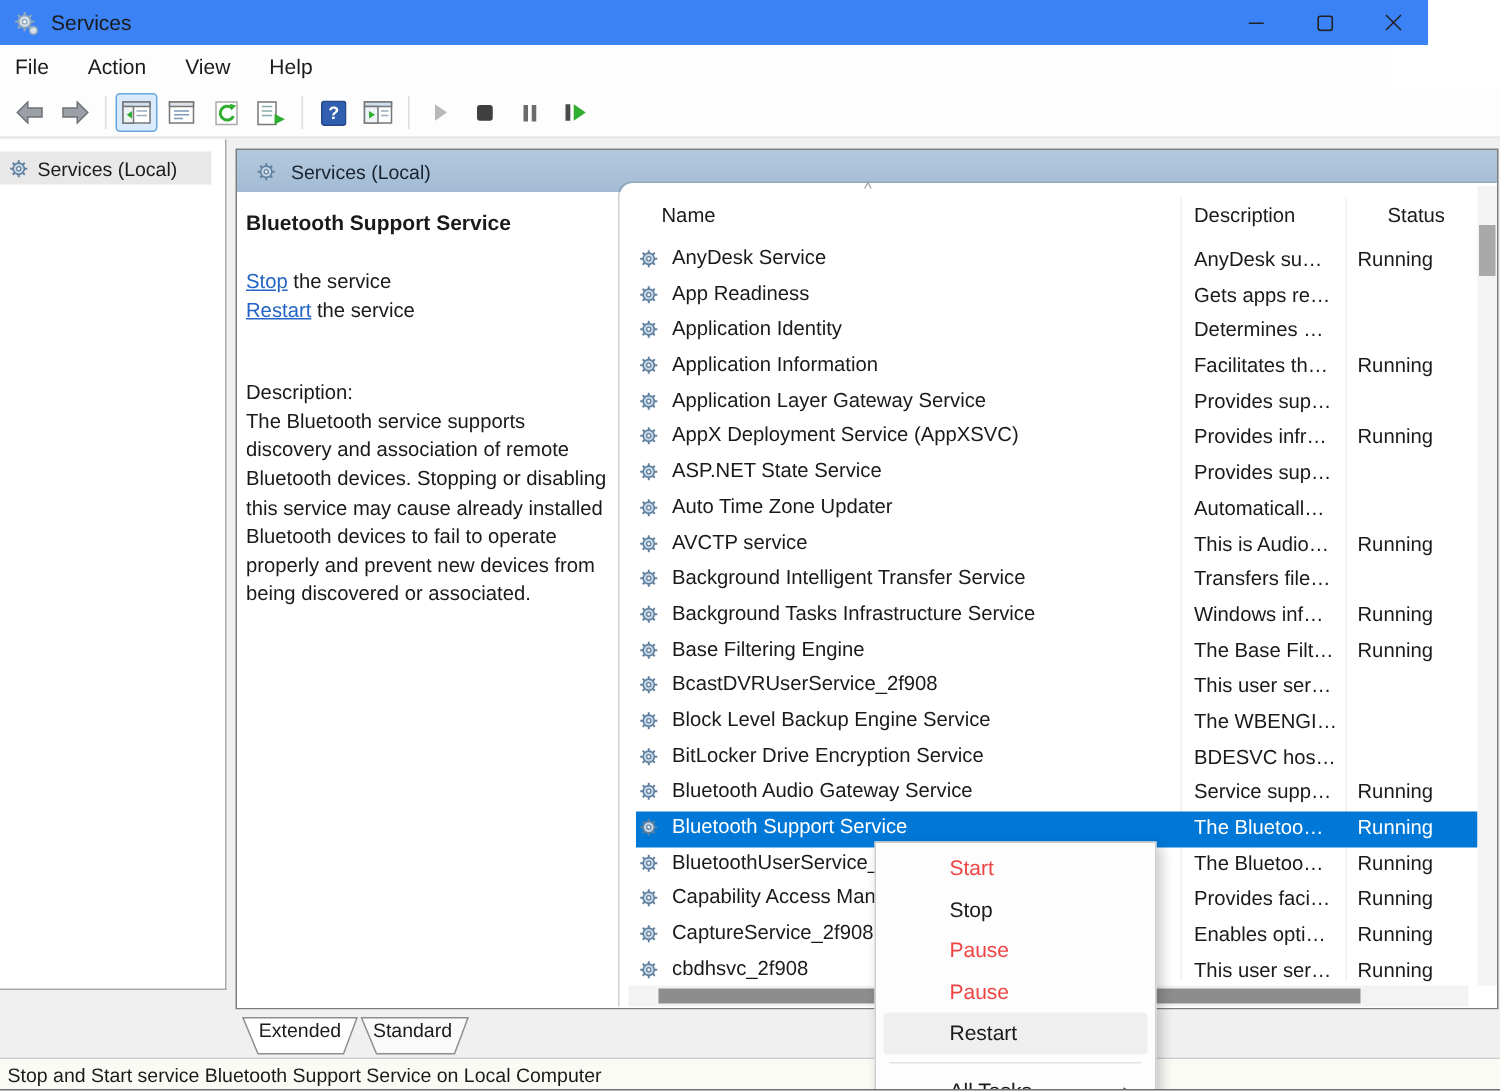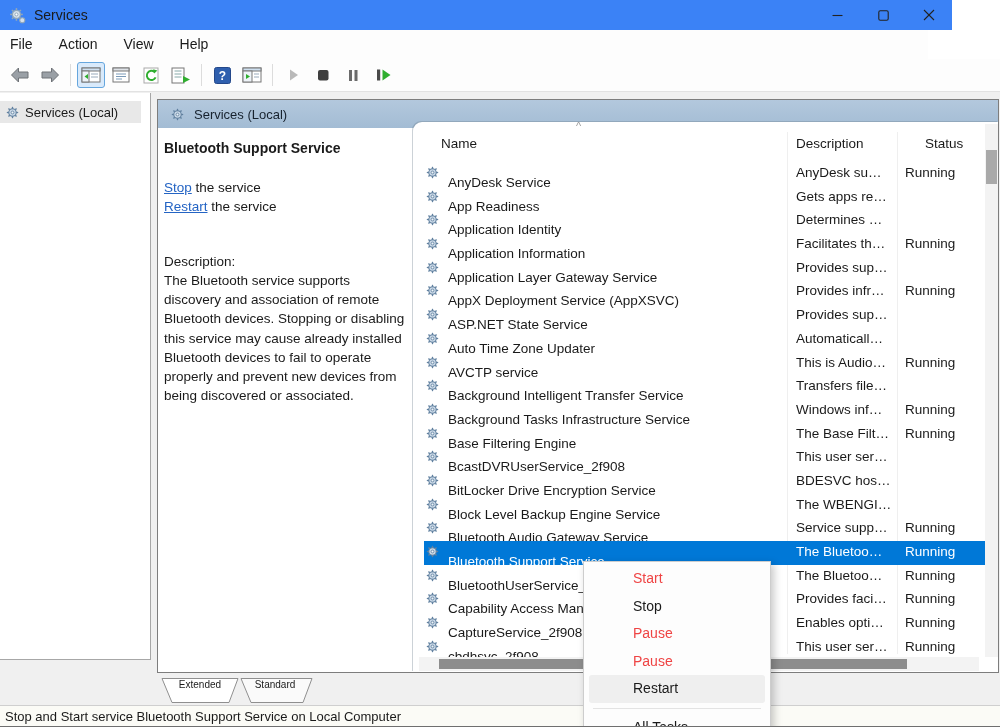--- a/index.html
+++ b/index.html
@@ -51,32 +51,32 @@
   .svc-desc{font-size:13.5px;line-height:19.2px;width:246px;}
 
   
   .list-card{position:absolute;left:255px;top:22px;width:585px;height:550px;background:#ffffff;border-top-left-radius:9px;box-shadow:-1px -1px 0 rgba(110,125,140,.35);}
   .col-header{position:absolute;top:14px;font-size:13.5px;}
   .sort-ind{position:absolute;top:-2px;left:163px;font-size:11px;color:#9a9a9a;}
   .col-line{position:absolute;top:10px;bottom:18px;width:1px;background:#efefef;}
   .rows{position:absolute;left:11px;right:13px;top:40px;}
   .row{position:relative;height:23.7px;font-size:13.5px;}
   .row .gear-wrap{position:absolute;left:2px;top:4px;display:flex;}
-  .c-name{position:absolute;left:24px;top:13px;white-space:nowrap;}
+  .c-name{position:absolute;left:24px;top:2px;white-space:nowrap;}
   .c-desc{position:absolute;left:372px;top:3px;width:99px;white-space:nowrap;overflow:hidden;}
   .c-status{position:absolute;left:481px;top:3px;white-space:nowrap;}
   .row.selected{background:#0078d7;color:#ffffff;}
   .vscroll{position:absolute;right:0;top:2px;width:13px;height:533px;background:#f3f3f3;}
   .vthumb{position:absolute;left:1px;top:26px;width:11px;height:34px;background:#a9a9a9;}
   .hscroll{position:absolute;left:6px;bottom:1px;width:560px;height:14px;background:#f3f3f3;}
   .hthumb{position:absolute;left:20px;top:2px;width:468px;height:10px;background:#8d8d8d;}
 
   
   .tabstrip{left:157px;top:673px;width:843px;height:32px;background:#f0f0f0;}
-  .tab-label{position:absolute;top:6px;font-size:10px;width:70px;text-align:center;}
+  .tab-label{position:absolute;top:6px;font-size:13px;width:70px;text-align:center;}
 
   
   .statusbar{left:0;top:705px;width:1000px;height:22px;background:#fbfbf6;border-top:1px solid #cfcfcf;display:flex;align-items:center;box-sizing:border-box;}
   .status-text{font-size:13px;margin-left:5px;}
 
   
   .ctx-menu{left:583px;top:561px;width:188px;height:176px;background:#fdfdfd;border:1px solid #cdcdcd;box-shadow:3px 3px 8px rgba(0,0,0,.22);box-sizing:border-box;padding-top:3px;z-index:50;}
   .ctx-item{position:relative;height:27.5px;line-height:27.5px;font-size:14px;padding-left:44px;margin:0 5px;border-radius:3px;}
   .ctx-item.disabled{color:#ef4444;}
   .ctx-item.hover{background:#efefef;}
@@ -580,44 +580,44 @@
                 <line x1="12" y1="8" x2="15" y2="8"></line>
       <line x1="3.05" y1="3.05" x2="5.2" y2="5.2"></line>
                 <line x1="10.8" y1="10.8" x2="12.95" y2="12.95"></line>
       <line x1="12.95" y1="3.05" x2="10.8" y2="5.2"></line>
                 <line x1="5.2" y1="10.8" x2="3.05" y2="12.95"></line>
     </g>
     <circle cx="8" cy="8" r="4.6" fill="#c7d6e5" stroke="#5f7f9e" stroke-width="1.3"></circle>
     <circle cx="8" cy="8" r="1.7" fill="#eef4f9" stroke="#5f7f9e" stroke-width="1"></circle>
   </svg>
 </span>
+    <span class="c-name">Block Level Backup Engine Service</span>
+    <span class="c-desc">The WBENGI…</span>
+    <span class="c-status"></span>
+  </div>
+
+  <div class="row">
+    <span class="gear-wrap">
+  <svg width="13" height="13" viewBox="0 0 16 16">
+    <g stroke="#5f7f9e" stroke-width="1.6">
+      <line x1="8" y1="1" x2="8" y2="4"></line>
+                <line x1="8" y1="12" x2="8" y2="15"></line>
+      <line x1="1" y1="8" x2="4" y2="8"></line>
+                <line x1="12" y1="8" x2="15" y2="8"></line>
+      <line x1="3.05" y1="3.05" x2="5.2" y2="5.2"></line>
+                <line x1="10.8" y1="10.8" x2="12.95" y2="12.95"></line>
+      <line x1="12.95" y1="3.05" x2="10.8" y2="5.2"></line>
+                <line x1="5.2" y1="10.8" x2="3.05" y2="12.95"></line>
+    </g>
+    <circle cx="8" cy="8" r="4.6" fill="#c7d6e5" stroke="#5f7f9e" stroke-width="1.3"></circle>
+    <circle cx="8" cy="8" r="1.7" fill="#eef4f9" stroke="#5f7f9e" stroke-width="1"></circle>
+  </svg>
+</span>
     <span class="c-name">BitLocker Drive Encryption Service</span>
     <span class="c-desc">BDESVC hos…</span>
-    <span class="c-status"></span>
-  </div>
-
-  <div class="row">
-    <span class="gear-wrap">
-  <svg width="13" height="13" viewBox="0 0 16 16">
-    <g stroke="#5f7f9e" stroke-width="1.6">
-      <line x1="8" y1="1" x2="8" y2="4"></line>
-                <line x1="8" y1="12" x2="8" y2="15"></line>
-      <line x1="1" y1="8" x2="4" y2="8"></line>
-                <line x1="12" y1="8" x2="15" y2="8"></line>
-      <line x1="3.05" y1="3.05" x2="5.2" y2="5.2"></line>
-                <line x1="10.8" y1="10.8" x2="12.95" y2="12.95"></line>
-      <line x1="12.95" y1="3.05" x2="10.8" y2="5.2"></line>
-                <line x1="5.2" y1="10.8" x2="3.05" y2="12.95"></line>
-    </g>
-    <circle cx="8" cy="8" r="4.6" fill="#c7d6e5" stroke="#5f7f9e" stroke-width="1.3"></circle>
-    <circle cx="8" cy="8" r="1.7" fill="#eef4f9" stroke="#5f7f9e" stroke-width="1"></circle>
-  </svg>
-</span>
-    <span class="c-name">Block Level Backup Engine Service</span>
-    <span class="c-desc">The WBENGI…</span>
     <span class="c-status"></span>
   </div>
 
   <div class="row">
     <span class="gear-wrap">
   <svg width="13" height="13" viewBox="0 0 16 16">
     <g stroke="#5f7f9e" stroke-width="1.6">
       <line x1="8" y1="1" x2="8" y2="4"></line>
                 <line x1="8" y1="12" x2="8" y2="15"></line>
       <line x1="1" y1="8" x2="4" y2="8"></line>

